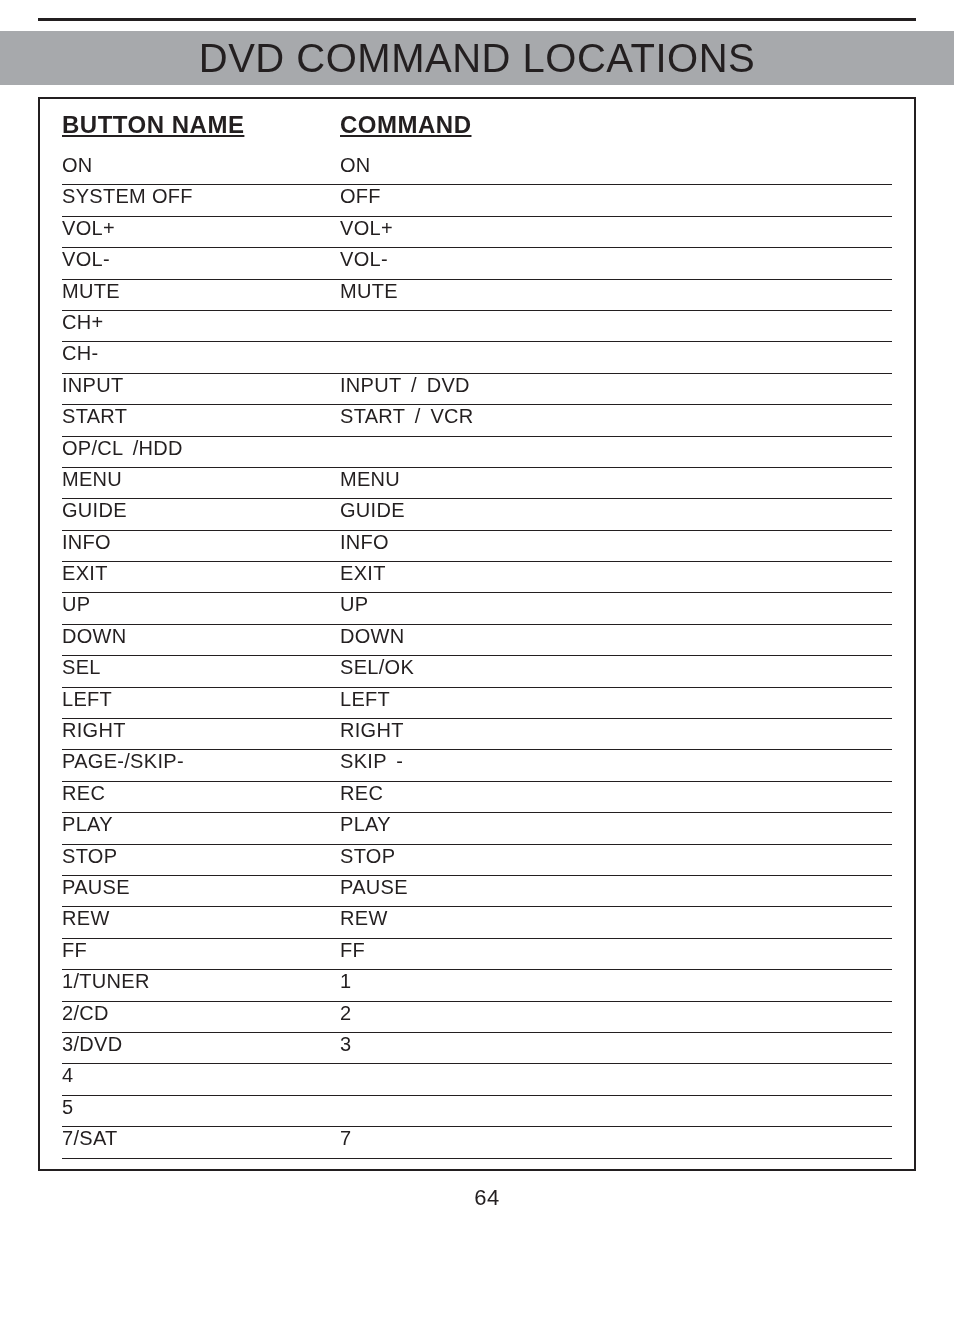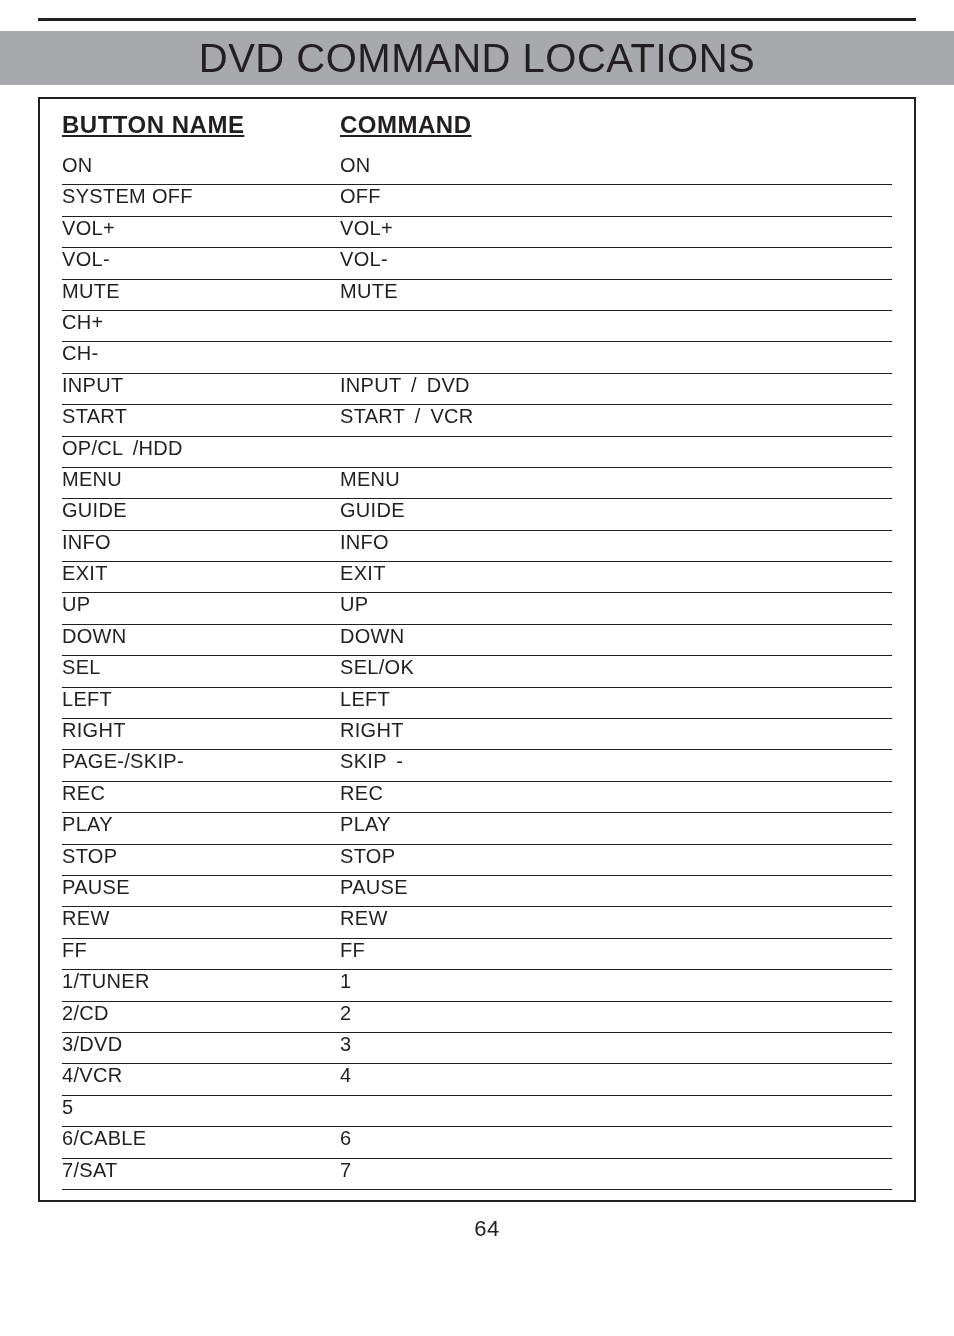--- a/index.html
+++ b/index.html
@@ -210,29 +210,24 @@
         </div>
         <div class="row">
           <div class="c1">2/CD</div>
           <div class="c2">2</div>
         </div>
         <div class="row">
           <div class="c1">3/DVD</div>
           <div class="c2">3</div>
         </div>
         <div class="row">
-          <div class="c1">4/VCR</div>
           <div class="c2">4</div>
         </div>
         <div class="row">
           <div class="c2">5</div>
-        </div>
-        <div class="row">
-          <div class="c1">6/CABLE</div>
-          <div class="c2">6</div>
         </div>
         <div class="row">
           <div class="c1">7/SAT</div>
           <div class="c2">7</div>
         </div>
       </div>
   </div>
 
   <div class="page-number">64</div>
 

